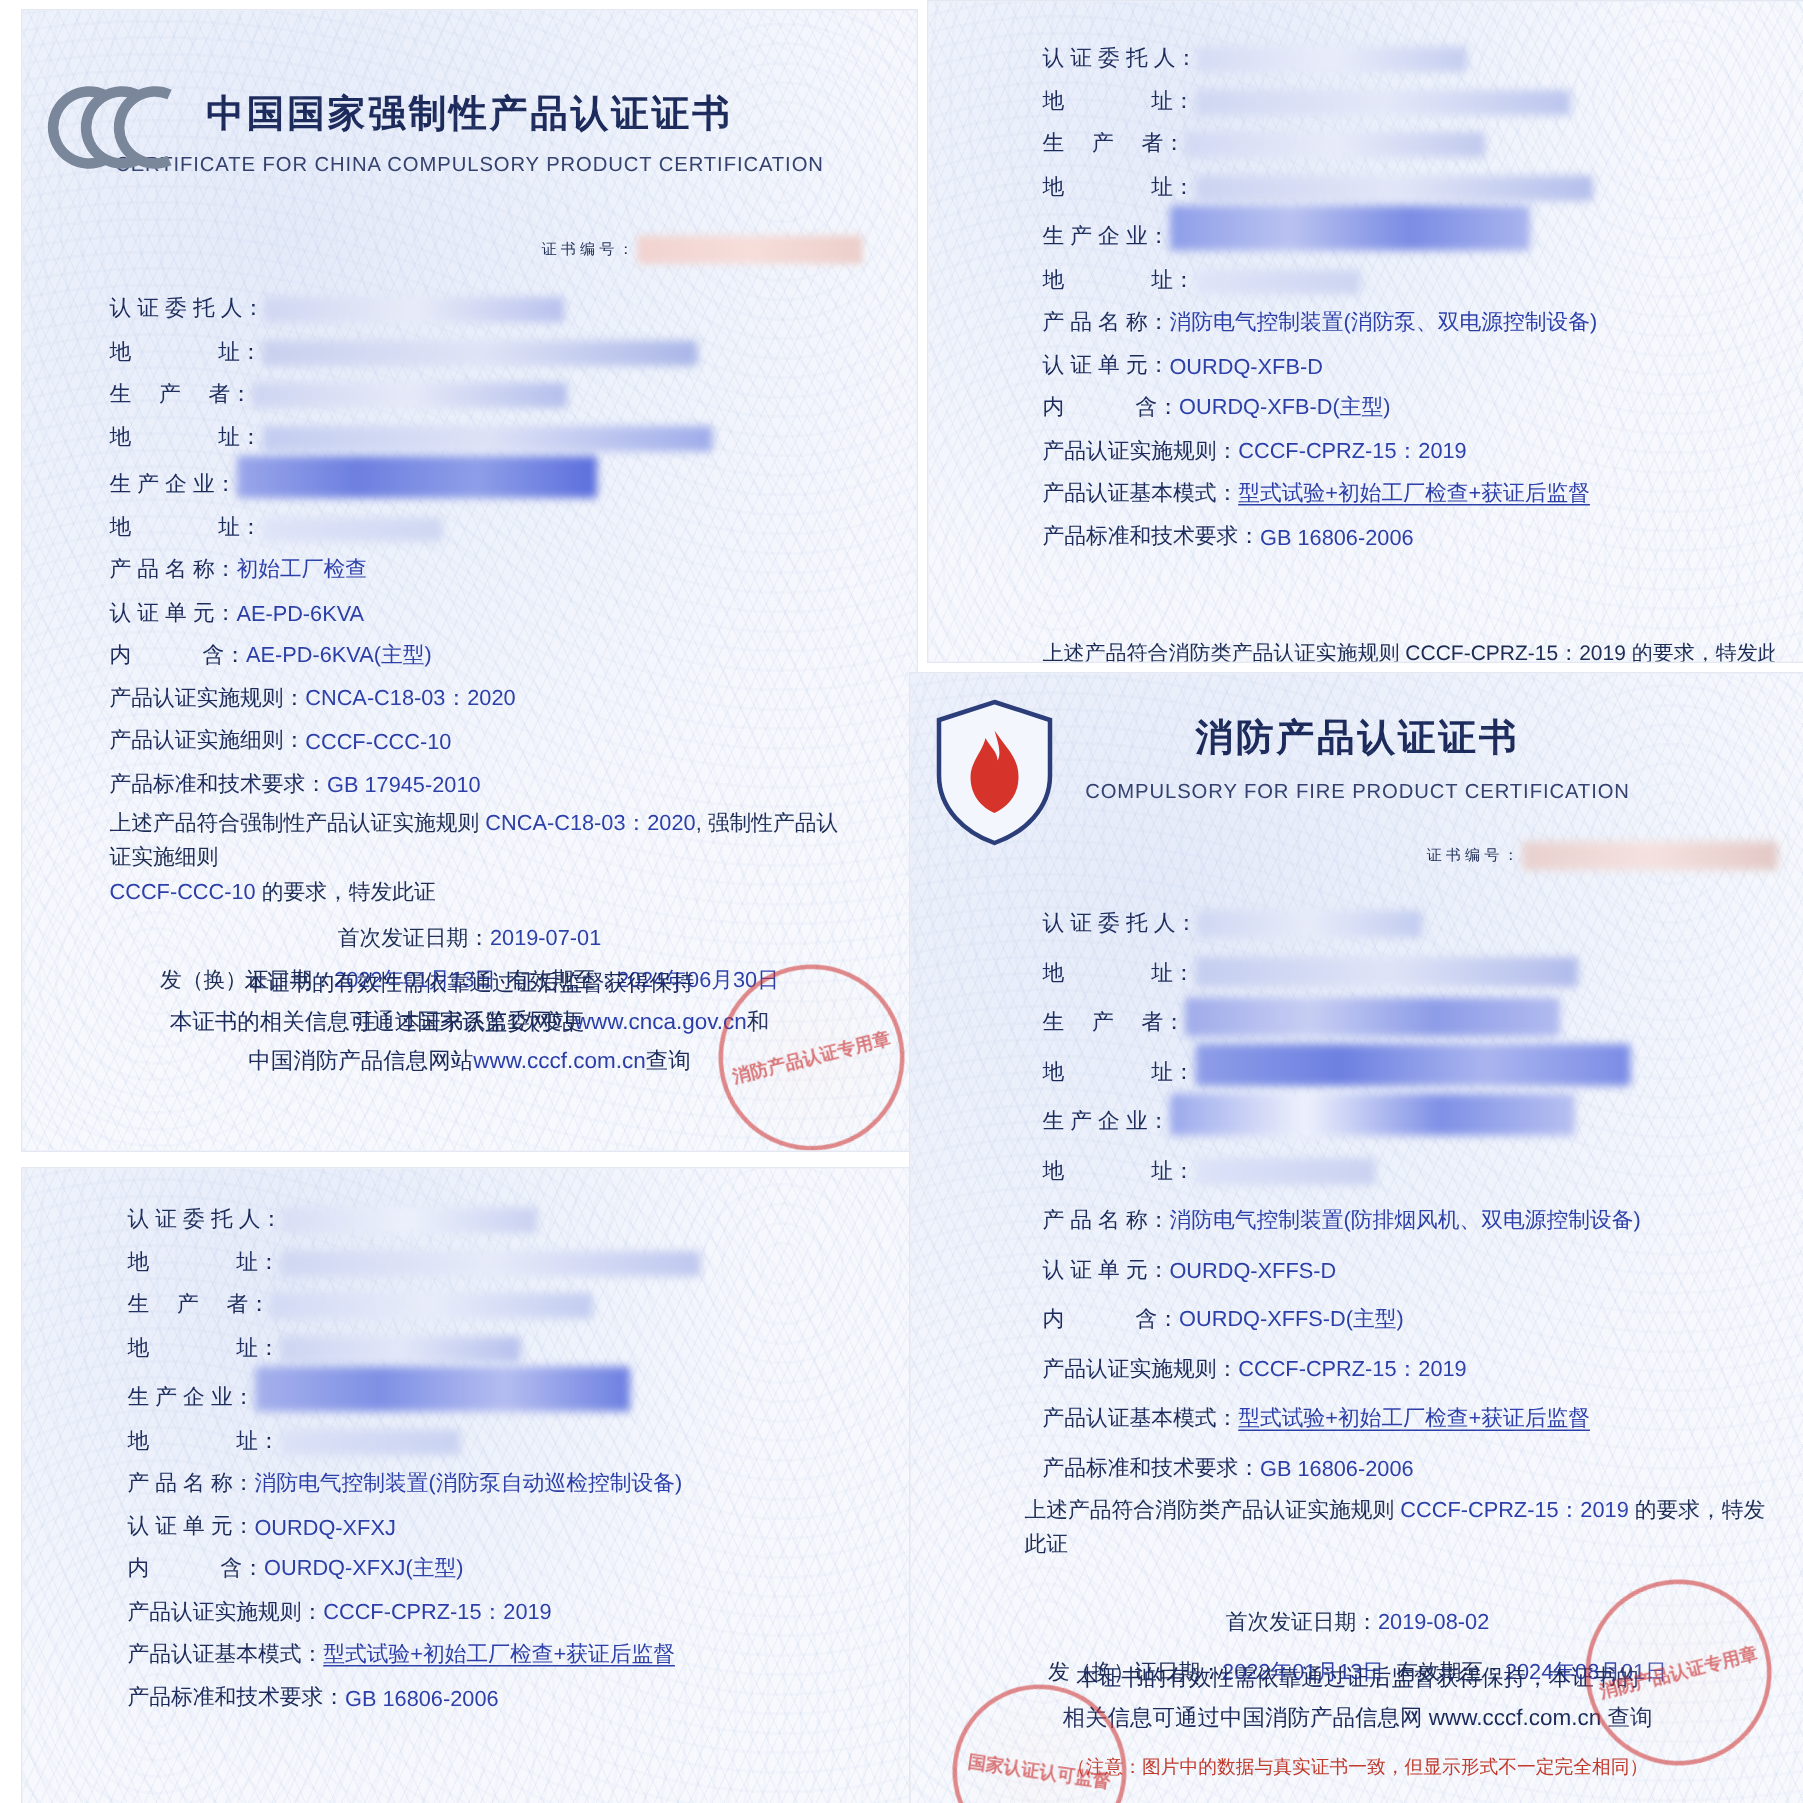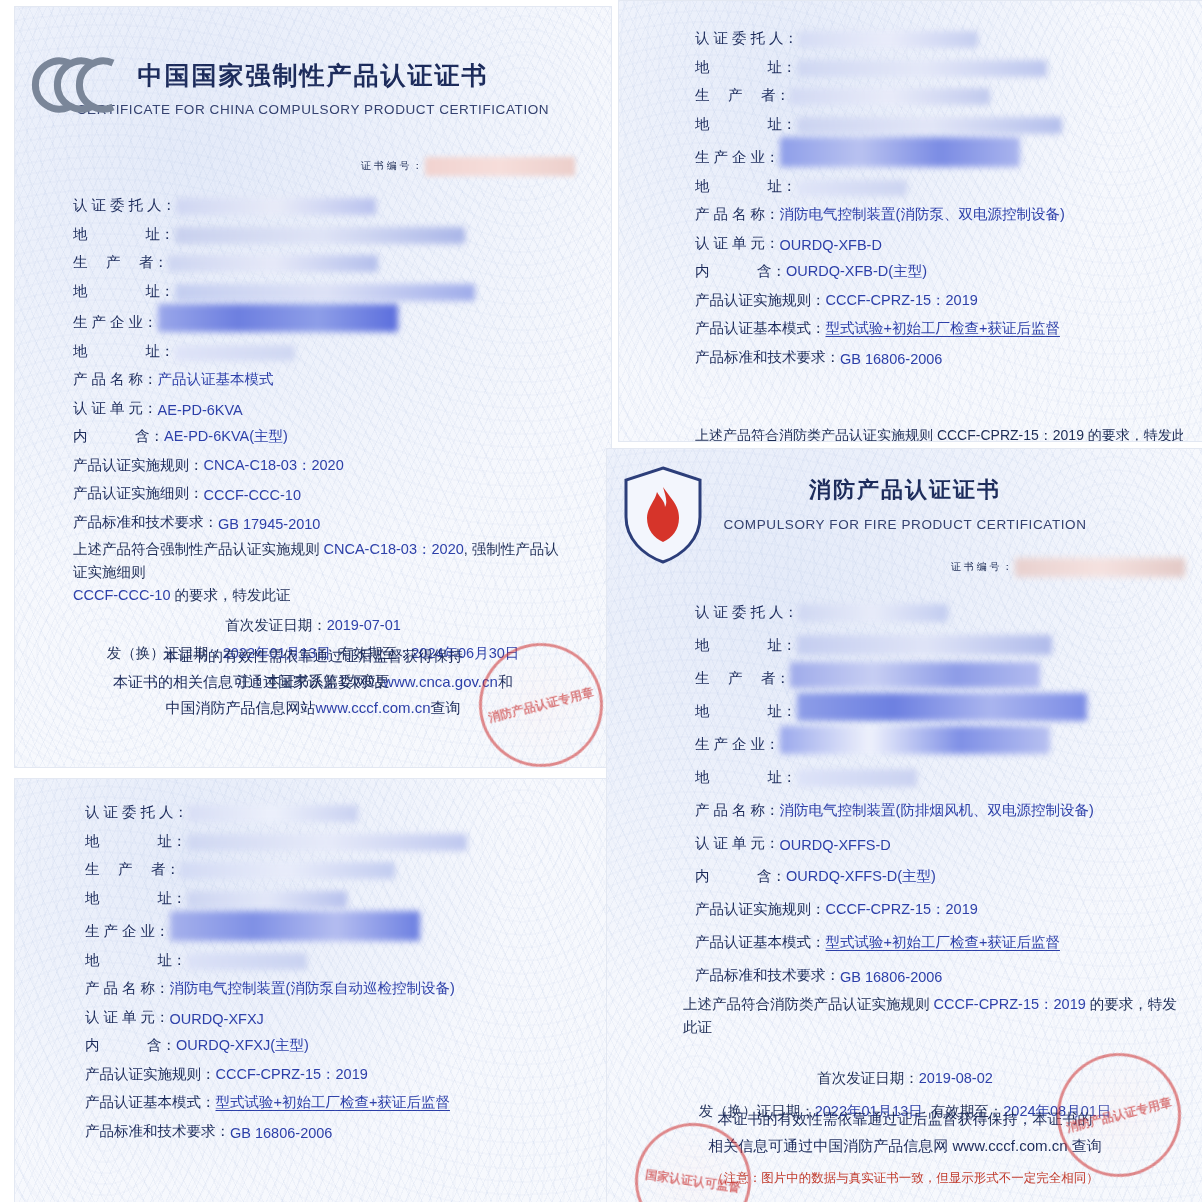--- a/index.html
+++ b/index.html
@@ -72,21 +72,21 @@
   #cert-xfb .row{font-size:14.5px;}
   .cut-line{
     position:absolute;left:76px;right:20px;bottom:-4px;color:#1d2c55;font-size:14px;white-space:nowrap;overflow:hidden;
   }
   
   #cert-xfxj{left:14px;top:778px;width:596px;height:424px;}
   #cert-xfxj .rows{margin-top:18px;padding-left:70px;}
   
   #cert-fire{left:606px;top:448px;width:596px;height:754px;}
   .fire-shield{position:absolute;left:14px;top:16px;width:84px;height:100px;}
-  #cert-fire .title-cn{padding-top:26px;font-size:22px;}
+  #cert-fire .title-cn{padding-top:26px;font-size:25px;}
   #cert-fire .title-en{padding-top:12px;font-size:13.5px;}
   #cert-fire .certno-row{margin-top:26px;padding-right:18px;}
   #cert-fire .rows{margin-top:12px;padding-left:88px;}
   #cert-fire .row{min-height:33px;margin-bottom:0;}
   #cert-fire .para{padding:0 26px 0 76px;margin-top:8px;}
   .note{
     position:absolute;left:0;right:0;bottom:16px;text-align:center;
     color:#c0392b;font-size:12.5px;
   }
   .blurbar{display:inline-block;border-radius:2px;filter:blur(3px);vertical-align:middle;}
@@ -142,21 +142,21 @@
           <span class="lbl">生 产 企 业：</span>
           <span class="blurbar" style="width:240px;height:28px;background:linear-gradient(90deg,#9aa7ea,#6d7fe0,#8e9ee8,#5b6edd);"></span>
         </div>
       <div class="row">
           <span class="lbl">地　　　　址：</span>
           <span class="blurbar" style="width:120px;height:16px;background:linear-gradient(90deg,#dfe4f8,#cfd7f2);"></span>
         </div>
 
       <div class="row">
           <span class="lbl">产 品 名 称：</span>
-          <span class="val">产品认证基本模式</span>
+          <span class="val">初始工厂检查</span>
         </div>
       <div class="row">
           <span class="lbl">认 证 单 元：</span>
           <span class="val">AE-PD-6KVA</span>
         </div>
       <div class="row">
           <span class="lbl">内　　　 含：</span>
           <span class="val">AE-PD-6KVA(主型)</span>
         </div>
       <div class="row">

